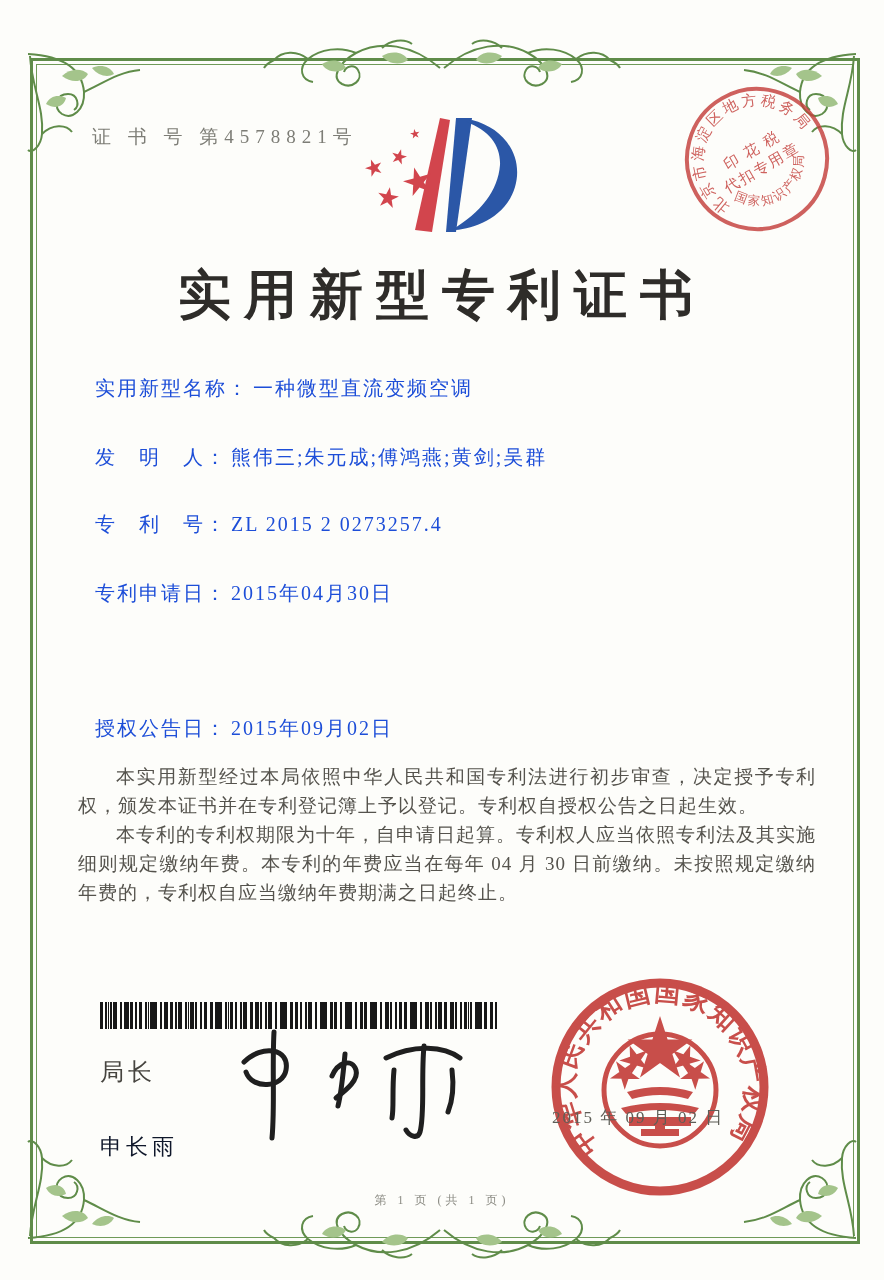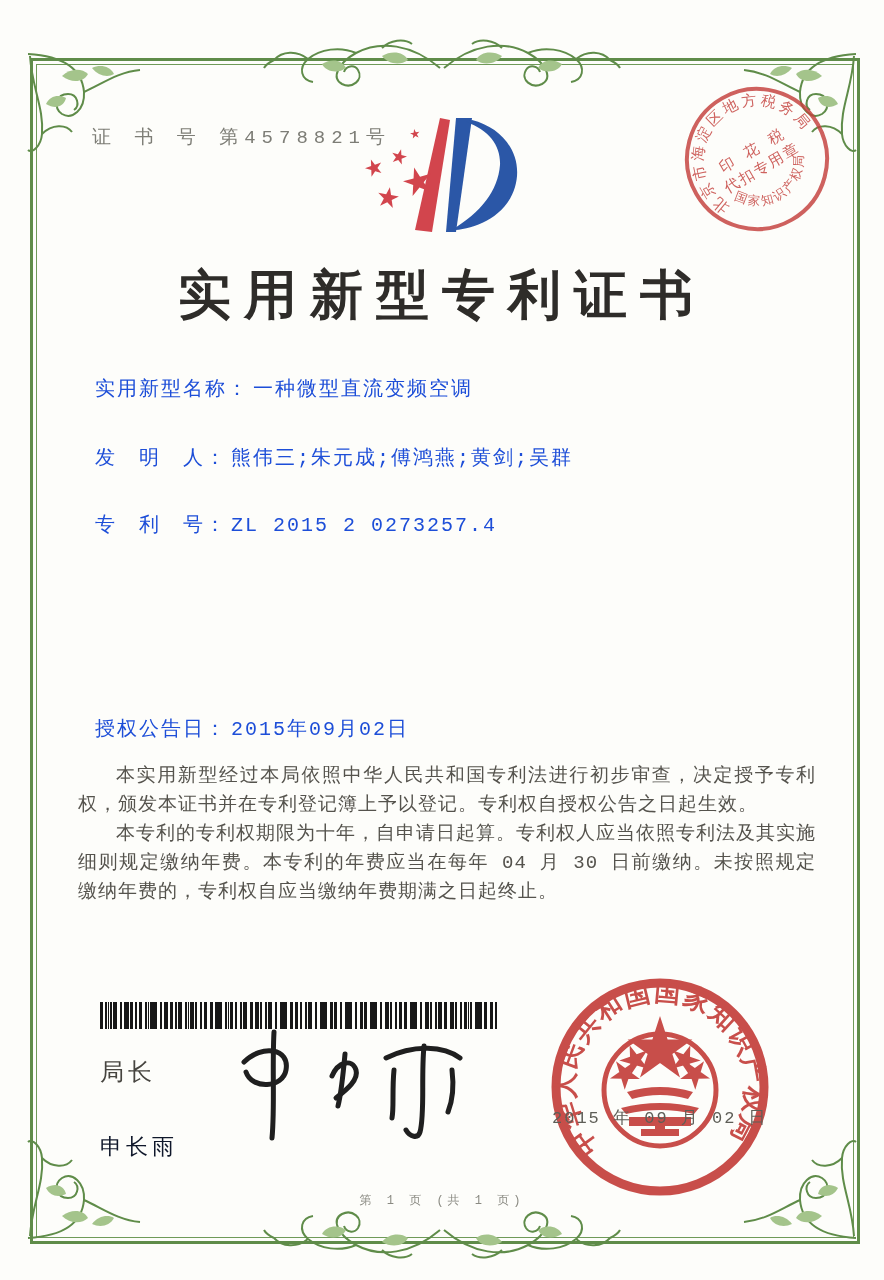--- a/index.html
+++ b/index.html
@@ -1,18 +1,18 @@
 <!DOCTYPE html>
 <html><head>
 <meta charset="utf-8">
 <style>
   html,body{margin:0;padding:0;background:#ffffff;}
   .page{
     position:relative;width:884px;height:1280px;background:#fdfdfa;
-    font-family:Liberation Mono, monospace;overflow:hidden;
+    font-family:Liberation Serif, serif;overflow:hidden;
   }
   
   .frame{position:absolute;left:30px;top:58px;width:824px;height:1180px;
     border:3px solid #5f8c49;}
   .frame-inner{position:absolute;inset:3px;border:1px solid #6f9a58;}
   .orn{position:absolute;pointer-events:none;}
   .orn-tl{left:22px;top:48px;transform:scaleY(-1);}
   .orn-tr{left:742px;top:48px;transform:scale(-1,-1);}
   .orn-bl{left:22px;top:1124px;}
   .orn-br{left:742px;top:1124px;transform:scaleX(-1);}
@@ -138,20 +138,23 @@
 
   <div class="field f0">
     <span class="lbl">实用新型名称：</span><span>一种微型直流变频空调</span>
   </div>
   <div class="field f1">
     <span class="lbl">发　明　人：</span><span>熊伟三;朱元成;傅鸿燕;黄剑;吴群</span>
   </div>
   <div class="field f2">
     <span class="lbl">专　利　号：</span><span>ZL 2015 2 0273257.4</span>
   </div>
+  <div class="field f3">
+    <span class="lbl">专利申请日：</span><span>2015年04月30日</span>
+  </div>
   <div class="field f5">
     <span class="lbl">授权公告日：</span><span>2015年09月02日</span>
   </div>
 
   <div class="body-text">
     <p>本实用新型经过本局依照中华人民共和国专利法进行初步审查，决定授予专利权，颁发本证书并在专利登记簿上予以登记。专利权自授权公告之日起生效。</p>
     <p>本专利的专利权期限为十年，自申请日起算。专利权人应当依照专利法及其实施细则规定缴纳年费。本专利的年费应当在每年 04 月 30 日前缴纳。未按照规定缴纳年费的，专利权自应当缴纳年费期满之日起终止。</p>
   </div>
 
   <div class="barcode"></div>

